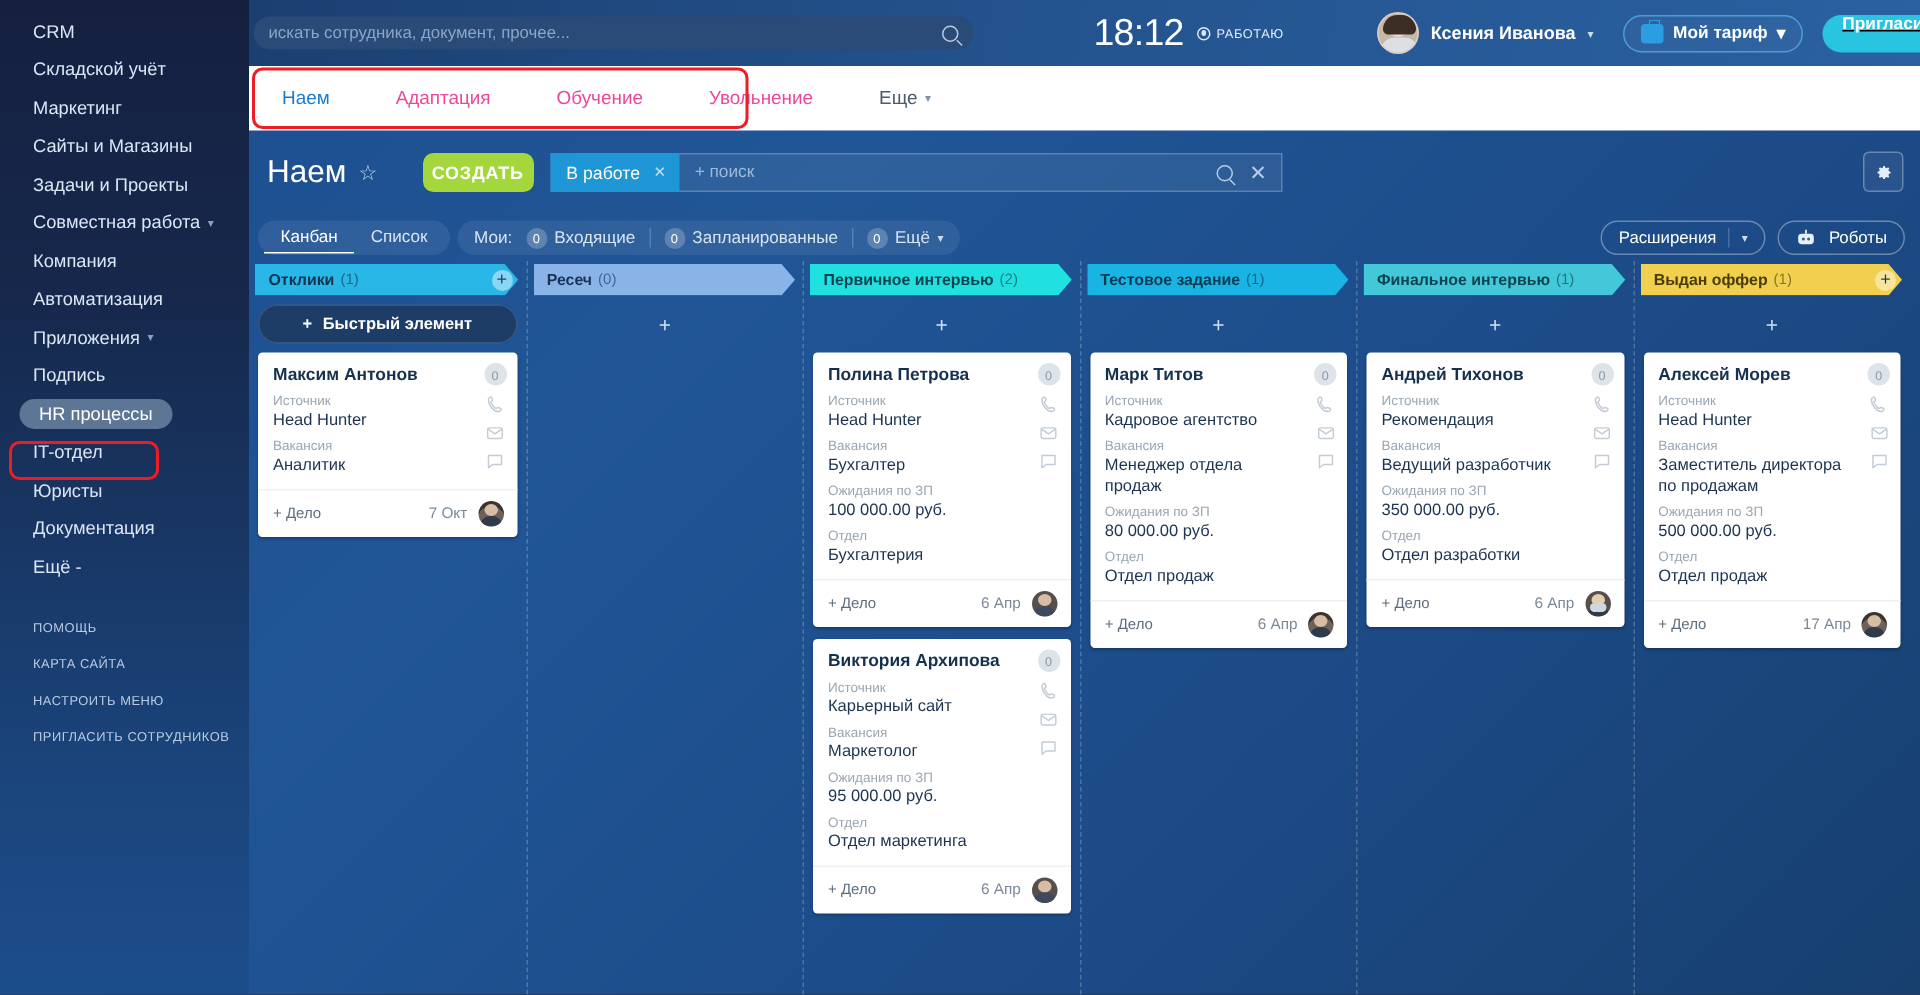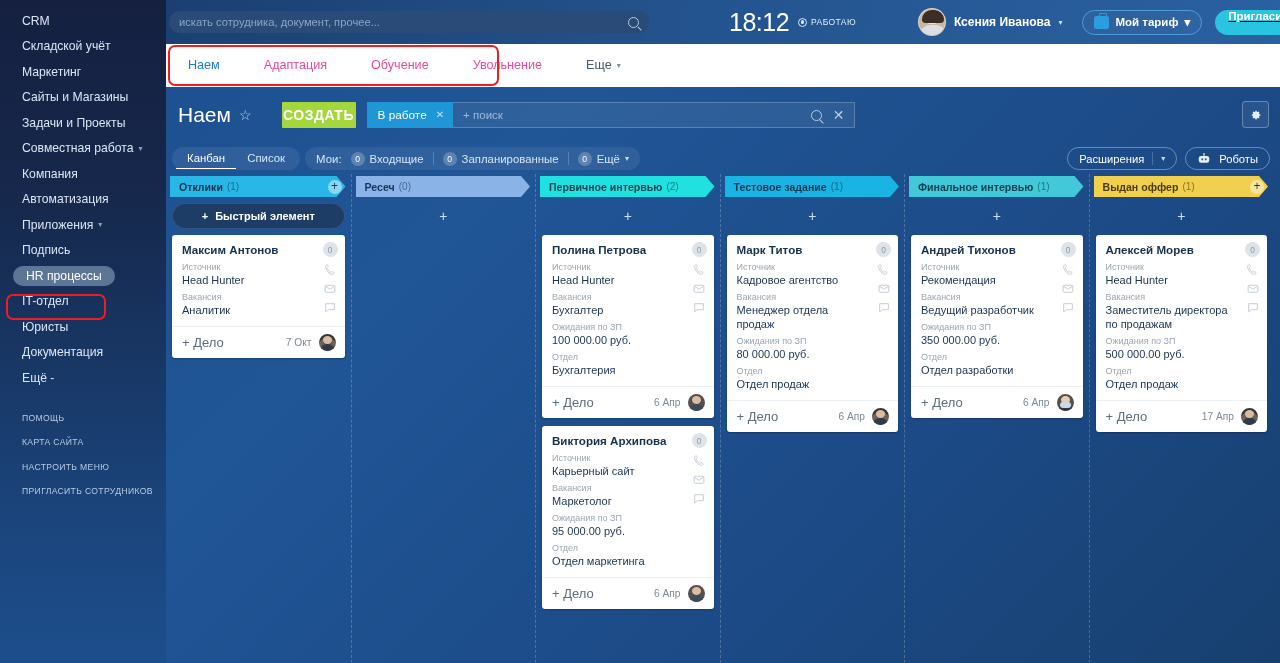--- a/index.html
+++ b/index.html
@@ -152,23 +152,23 @@
   
   .titlerow {
     position: absolute; left: 166px; top: 87px;
     width: 1114px; height: 56px;
     display: flex; align-items: center; padding-left: 12px;
   }
   .page-title { font-size: 21px; color: #fff; font-weight: 300; }
   .star { margin-left: 8px; font-size: 14px; color: #c3d7ee; cursor: pointer; }
   .btn-create {
     margin-left: 30px; height: 26px; width: 74px;
-    background: #a3d73b; color: #fff; font-size: 14px; font-weight: bold;
+    background: #a3d73b; color: #fff; font-size: 12px; font-weight: bold;
     letter-spacing: .5px; display:flex; align-items:center; justify-content:center;
-    cursor:pointer; border-radius: 1px;
+    cursor:pointer; border-radius: 7px;
   }
   .filterbar {
     margin-left: 11px; width: 488px; height: 26px;
     background: rgba(255,255,255,.07);
     border: 1px solid rgba(255,255,255,.22);
     display: flex; align-items: center; position: relative;
   }
   .chip {
     height: 26px; background: #1f96d6; color: #fff;
     display: flex; align-items: center; gap: 9px;
@@ -272,21 +272,21 @@
     display: flex; flex-direction: column; align-items: center; gap: 6px;
   }
   .ci-badge {
     width: 15px; height: 15px; border-radius: 50%; background: #dde3e9;
     color: #8d99a6; font-size: 8.4px; display:flex; align-items:center; justify-content:center;
   }
   .card-foot {
     margin: 9px -9px 0 -10px; padding: 7px 9px 7px 10px;
     border-top: 1px solid #eef1f4; display: flex; align-items: center;
   }
-  .deal { font-size: 13px; color: #5e6d7d; }
+  .deal { font-size: 10px; color: #5e6d7d; }
   .fdate { margin-left: auto; font-size: 10.2px; color: #7b8897; margin-right: 7px;}
   .av {
     width: 17px; height: 17px; border-radius: 50%; overflow:hidden; position: relative;
     background: #55504c; flex:none;
   }
   .av.a1 { background: radial-gradient(circle at 50% 75%, #6d6158 0 60%, #3b3531 61% 100%); }
   .av .hd { position:absolute; left:4px; top:2px; width:9px; height:8px; border-radius:50%; background:#d8bda4;}
   .av .sh { position:absolute; left:1px; bottom:0; width:15px; height:7px; border-radius:8px 8px 0 0; background:#2f3b4a;}
   .av.g .sh { background:#3c4a5c; }
   .av.m .hd { background:#e7ccb4; }

